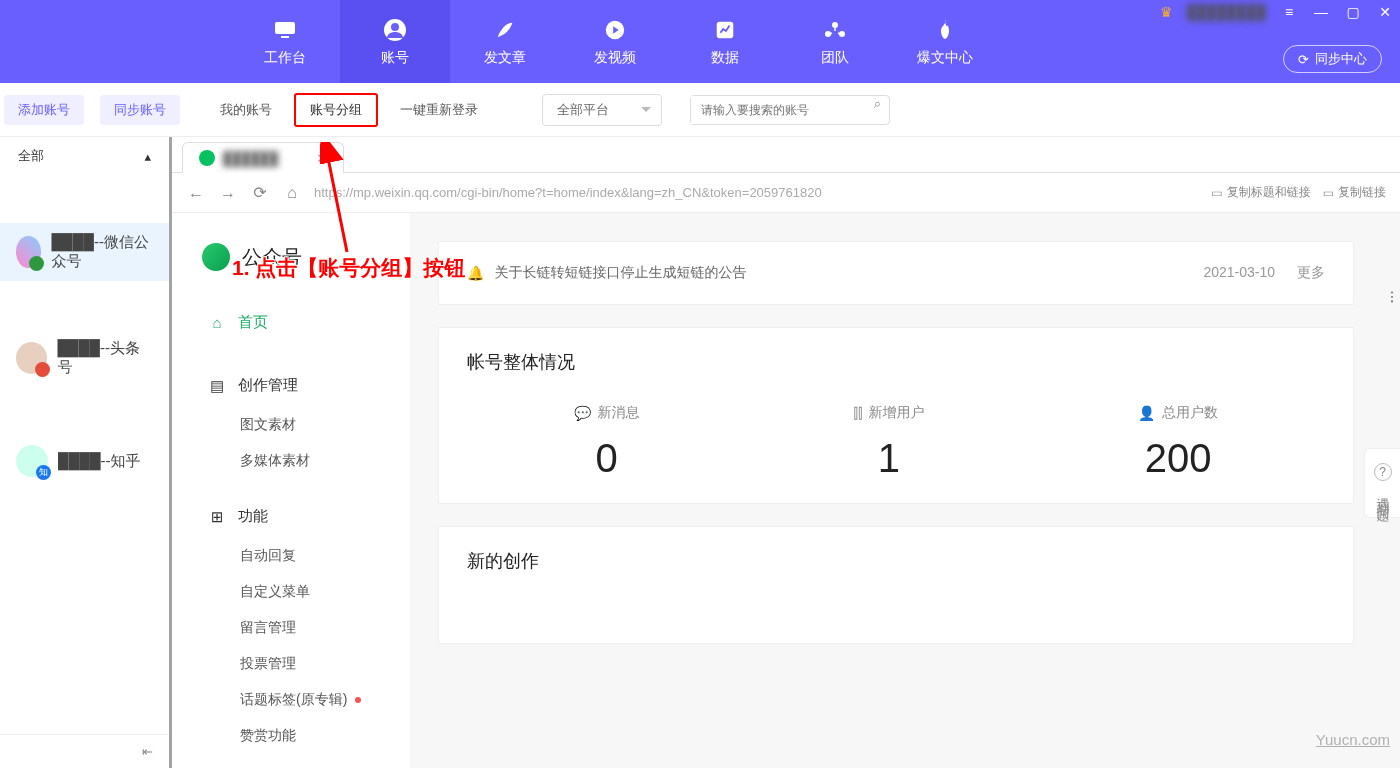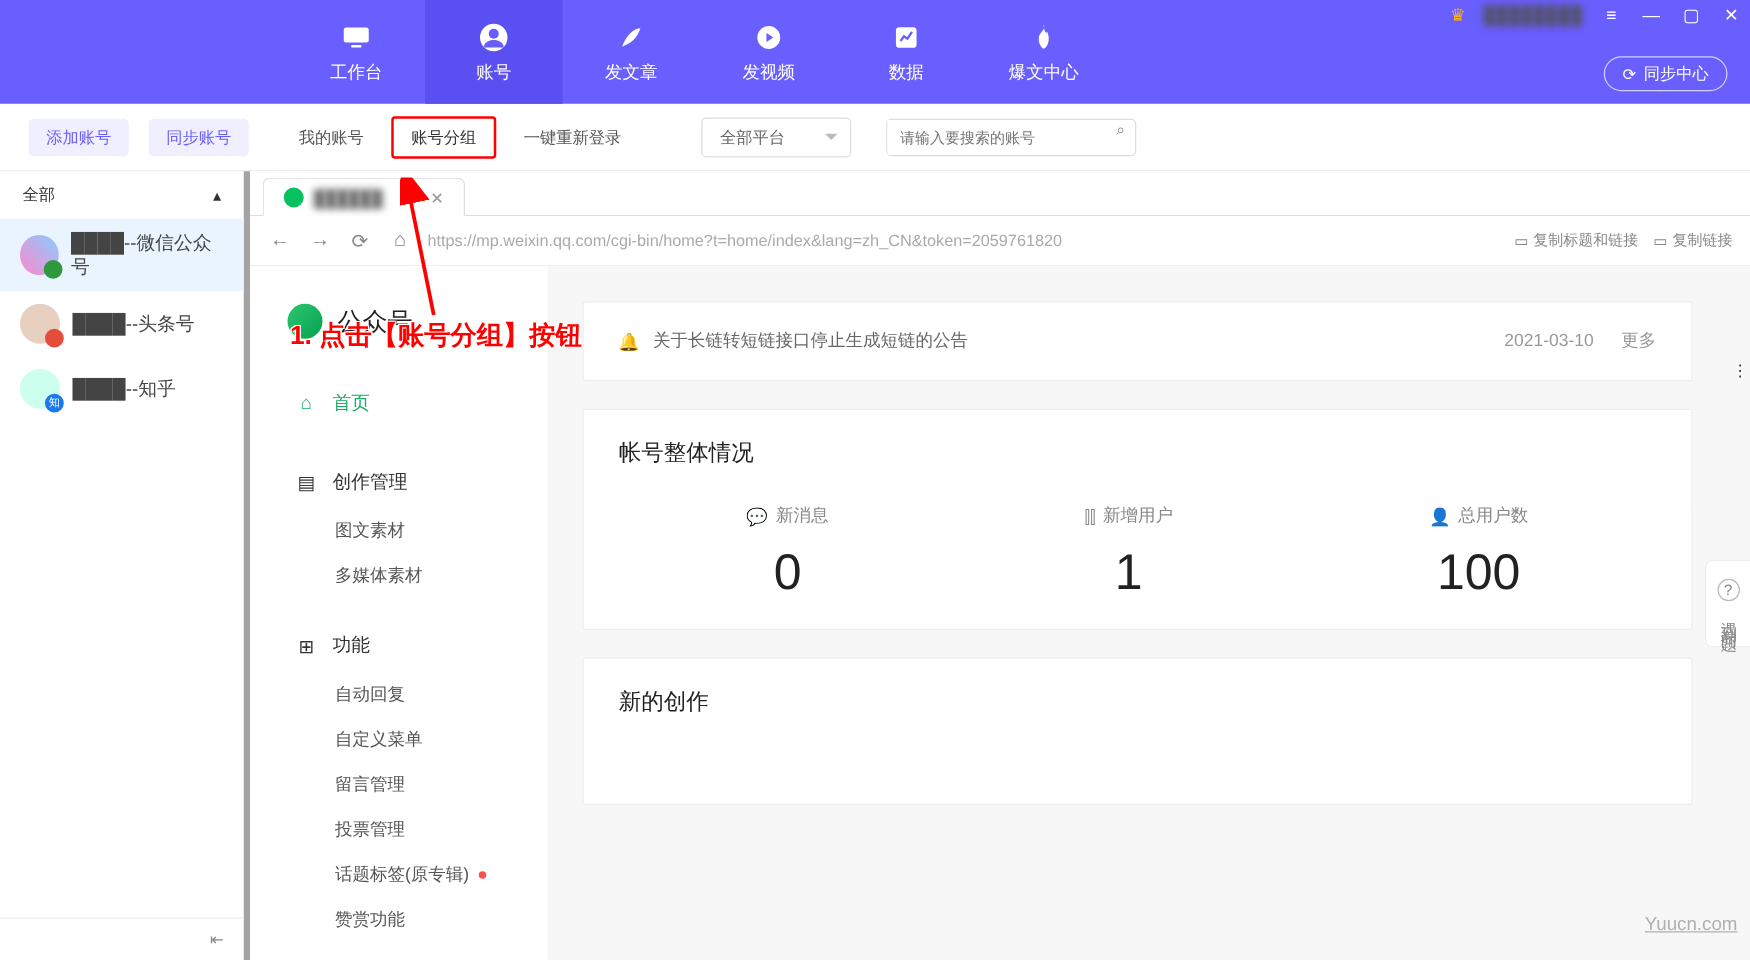--- a/index.html
+++ b/index.html
@@ -11,33 +11,33 @@
 .nav{display:flex;margin-left:230px;height:100%;}
 .nav-item{width:110px;display:flex;flex-direction:column;align-items:center;justify-content:center;cursor:pointer;gap:6px;font-size:14px;}
 .nav-item.active{background:#5A4FF0;}
 .nav-icon{width:26px;height:26px;display:flex;align-items:center;justify-content:center;}
 .wincontrols{position:absolute;right:6px;top:4px;display:flex;align-items:center;gap:14px;font-size:14px;}
 .winbtn{width:18px;text-align:center;cursor:pointer;}
 .sync-center{position:absolute;right:18px;bottom:10px;border:1px solid rgba(255,255,255,.7);border-radius:14px;padding:4px 14px;font-size:13px;display:flex;align-items:center;gap:6px;cursor:pointer;}
 .crown{color:#FFB020;}
 
 
-.subbar{height:54px;display:flex;align-items:center;padding:0 23px;gap:8px;border-bottom:1px solid #eee;}
+.subbar{height:54px;display:flex;align-items:center;padding:0 4px;gap:8px;border-bottom:1px solid #eee;}
 .pillbtn{border-radius:4px;padding:6px 14px;font-size:13px;cursor:pointer;color:#695FFE;background:#EFEFFF;}
 .tabbtn{padding:6px 14px;font-size:13px;cursor:pointer;color:#555;}
 .tabbtn.redbox{border:2.5px solid #F00;border-radius:3px;color:#333;}
 .selectbox{margin-left:42px;border:1px solid #ddd;border-radius:4px;padding:6px 30px 6px 14px;position:relative;min-width:120px;color:#666;cursor:pointer;}
 .selectbox:after{content:"";position:absolute;right:10px;top:12px;border:5px solid transparent;border-top-color:#bbb;}
 .searchbox{margin-left:20px;border:1px solid #ddd;border-radius:4px;display:flex;width:200px;height:30px;}
 .searchbox input{border:0;outline:0;flex:1;padding:0 10px;font-size:12px;color:#888;}
 .searchbox .sicon{width:30px;text-align:center;color:#888;}
 
 
 .cols{display:flex;height:calc(100% - 137px);}
-.sidebar{width:200px;border-right:5px solid #a3a3a3;display:flex;flex-direction:column;}
+.sidebar{width:172px;border-right:3px solid #a3a3a3;display:flex;flex-direction:column;gap:48px;}
 .grouphdr{padding:10px 18px;font-size:13px;color:#333;display:flex;justify-content:space-between;align-items:center;cursor:pointer;}
 .acct{display:flex;align-items:center;gap:10px;padding:10px 16px;cursor:pointer;}
 .acct.active{background:#E9F4FF;}
 .avatar{width:32px;height:32px;border-radius:50%;background:#ddd;position:relative;overflow:visible;}
 .avatar .badge{position:absolute;bottom:-3px;right:-3px;width:15px;height:15px;border-radius:50%;font-size:9px;color:#fff;display:flex;align-items:center;justify-content:center;}
 .badge.wx{background:#2F983E;}
 .badge.tt{background:#E34D3A;}
 .badge.zh{background:#1878F3;}
 .acct-name{font-size:15px;color:#444;}
 .sb-footer{margin-top:auto;height:34px;border-top:1px solid #eee;display:flex;align-items:center;justify-content:flex-end;padding:0 16px;}
@@ -128,20 +128,31 @@
       <span>发视频</span>
     </div>
     <div class="nav-item">
       <span class="nav-icon">
           <svg width="22" height="22" viewBox="0 0 24 24" fill="white">
             <rect x="3" y="3" width="18" height="18" rx="3"></rect>
             <path d="M7 15l3-4 3 2 4-6" stroke="#695FFE" stroke-width="2" fill="none"></path>
           </svg>
         </span>
       <span>数据</span>
+    </div>
+    <div class="nav-item">
+      <span class="nav-icon">
+          <svg width="24" height="20" viewBox="0 0 24 20" fill="white">
+            <circle cx="12" cy="5" r="3"></circle>
+            <circle cx="5" cy="14" r="3"></circle>
+            <circle cx="19" cy="14" r="3"></circle>
+            <path d="M12 8v3M9 13l-2 1M15 13l2 1" stroke="white" stroke-width="1.5"></path>
+          </svg>
+        </span>
+      <span>团队</span>
     </div>
     <div class="nav-item">
       <span class="nav-icon">
           <svg width="20" height="22" viewBox="0 0 20 22" fill="white">
             <path d="M10 0c2 6-4 6-4 12 0 5 3 8 4 8s4-3 4-8c0-3-1-4-1-6 0 2-3 2-3-6z"></path>
           </svg>
         </span>
       <span>爆文中心</span>
     </div>
   </div>
@@ -281,21 +292,21 @@
                   <span>⫿⫿</span>
                   <span>新增用户</span>
                 </div>
               <div class="stat-val">1</div>
             </div>
             <div>
               <div class="stat-lbl">
                   <span>👤</span>
                   <span>总用户数</span>
                 </div>
-              <div class="stat-val">100</div>
+              <div class="stat-val">200</div>
             </div>
           </div>
         </div>
 
         <div class="card" style="padding-bottom:40px">
           <div class="stats-title">新的创作</div>
         </div>
       </div>
     </div>
 

